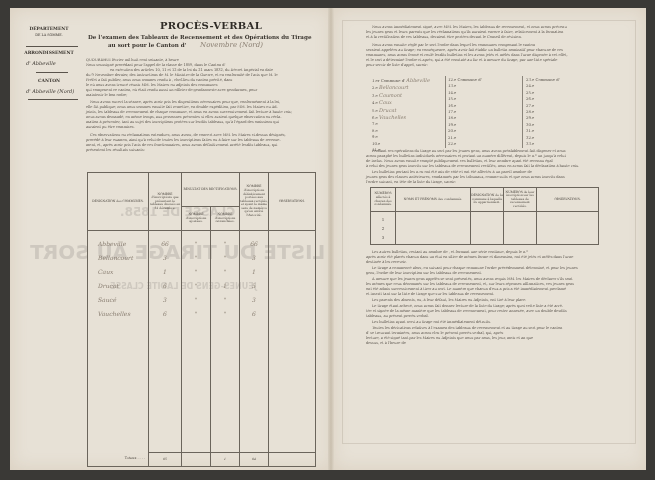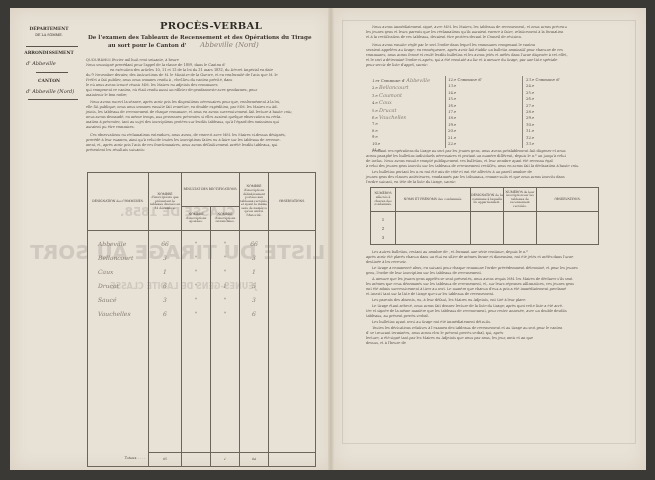--- a/index.html
+++ b/index.html
@@ -38,21 +38,21 @@
 <div class="side" style="top:50px;font-weight:bold;">ARRONDISSEMENT</div>
 <div class="side hw" style="top:60px;font-size:5px;text-align:left;left:26px;">d' Abbeville</div>
 <div class="rule" style="left:36px;top:72px;width:32px;"></div>
 <div class="side" style="top:78px;font-weight:bold;">CANTON</div>
 <div class="side hw" style="top:88px;font-size:5px;text-align:left;left:26px;">d' Abbeville (Nord)</div>
 <div class="rule" style="left:28px;top:99px;width:50px;"></div>
 
 <div class="title">PROCÈS-VERBAL</div>
 <div class="sub" style="left:88px;top:34px;">De l'examen des Tableaux de Recensement et des Opérations du Tirage</div>
 <div class="sub" style="left:108px;top:42px;">au sort pour le Canton d'</div>
-<div class="hw" style="position:absolute;left:200px;top:41px;font-size:7px;">Abbeville (Nord)</div>
+<div class="hw" style="position:absolute;left:200px;top:41px;font-size:7px;">Novembre (Nord)</div>
 
 <div class="t" style="left:86px;top:58px;">QUOURDHUI                                  février mil huit cent soixante, à                    heure</div>
 <div class="t" style="left:86px;top:63px;">Nous soussigné                    procédant pour l'appel de la classe de 1859, dans le Canton d'</div>
 <div class="t" style="left:110px;top:68px;">en exécution des articles 10, 11 et 12 de la loi du 21 mars 1832, du Décret Impérial en date</div>
 <div class="t" style="left:86px;top:73px;">du 9 Novembre dernier, des instructions de M. le Ministre de la Guerre, et en conformité de l'avis que M. le</div>
 <div class="t" style="left:86px;top:78px;">Préfet a fait publier, nous nous sommes rendu à                      , chef-lieu du canton précité, dans</div>
 <div class="t" style="left:86px;top:83px;">le                        où nous avons trouvé réunis MM. les Maires ou adjoints des            communes</div>
 <div class="t" style="left:86px;top:88px;">qui composent ce canton, où était rendu aussi un officier de gendarmerie avec         gendarmes, pour</div>
 <div class="t" style="left:86px;top:93px;">maintenir le bon ordre;</div>
 

